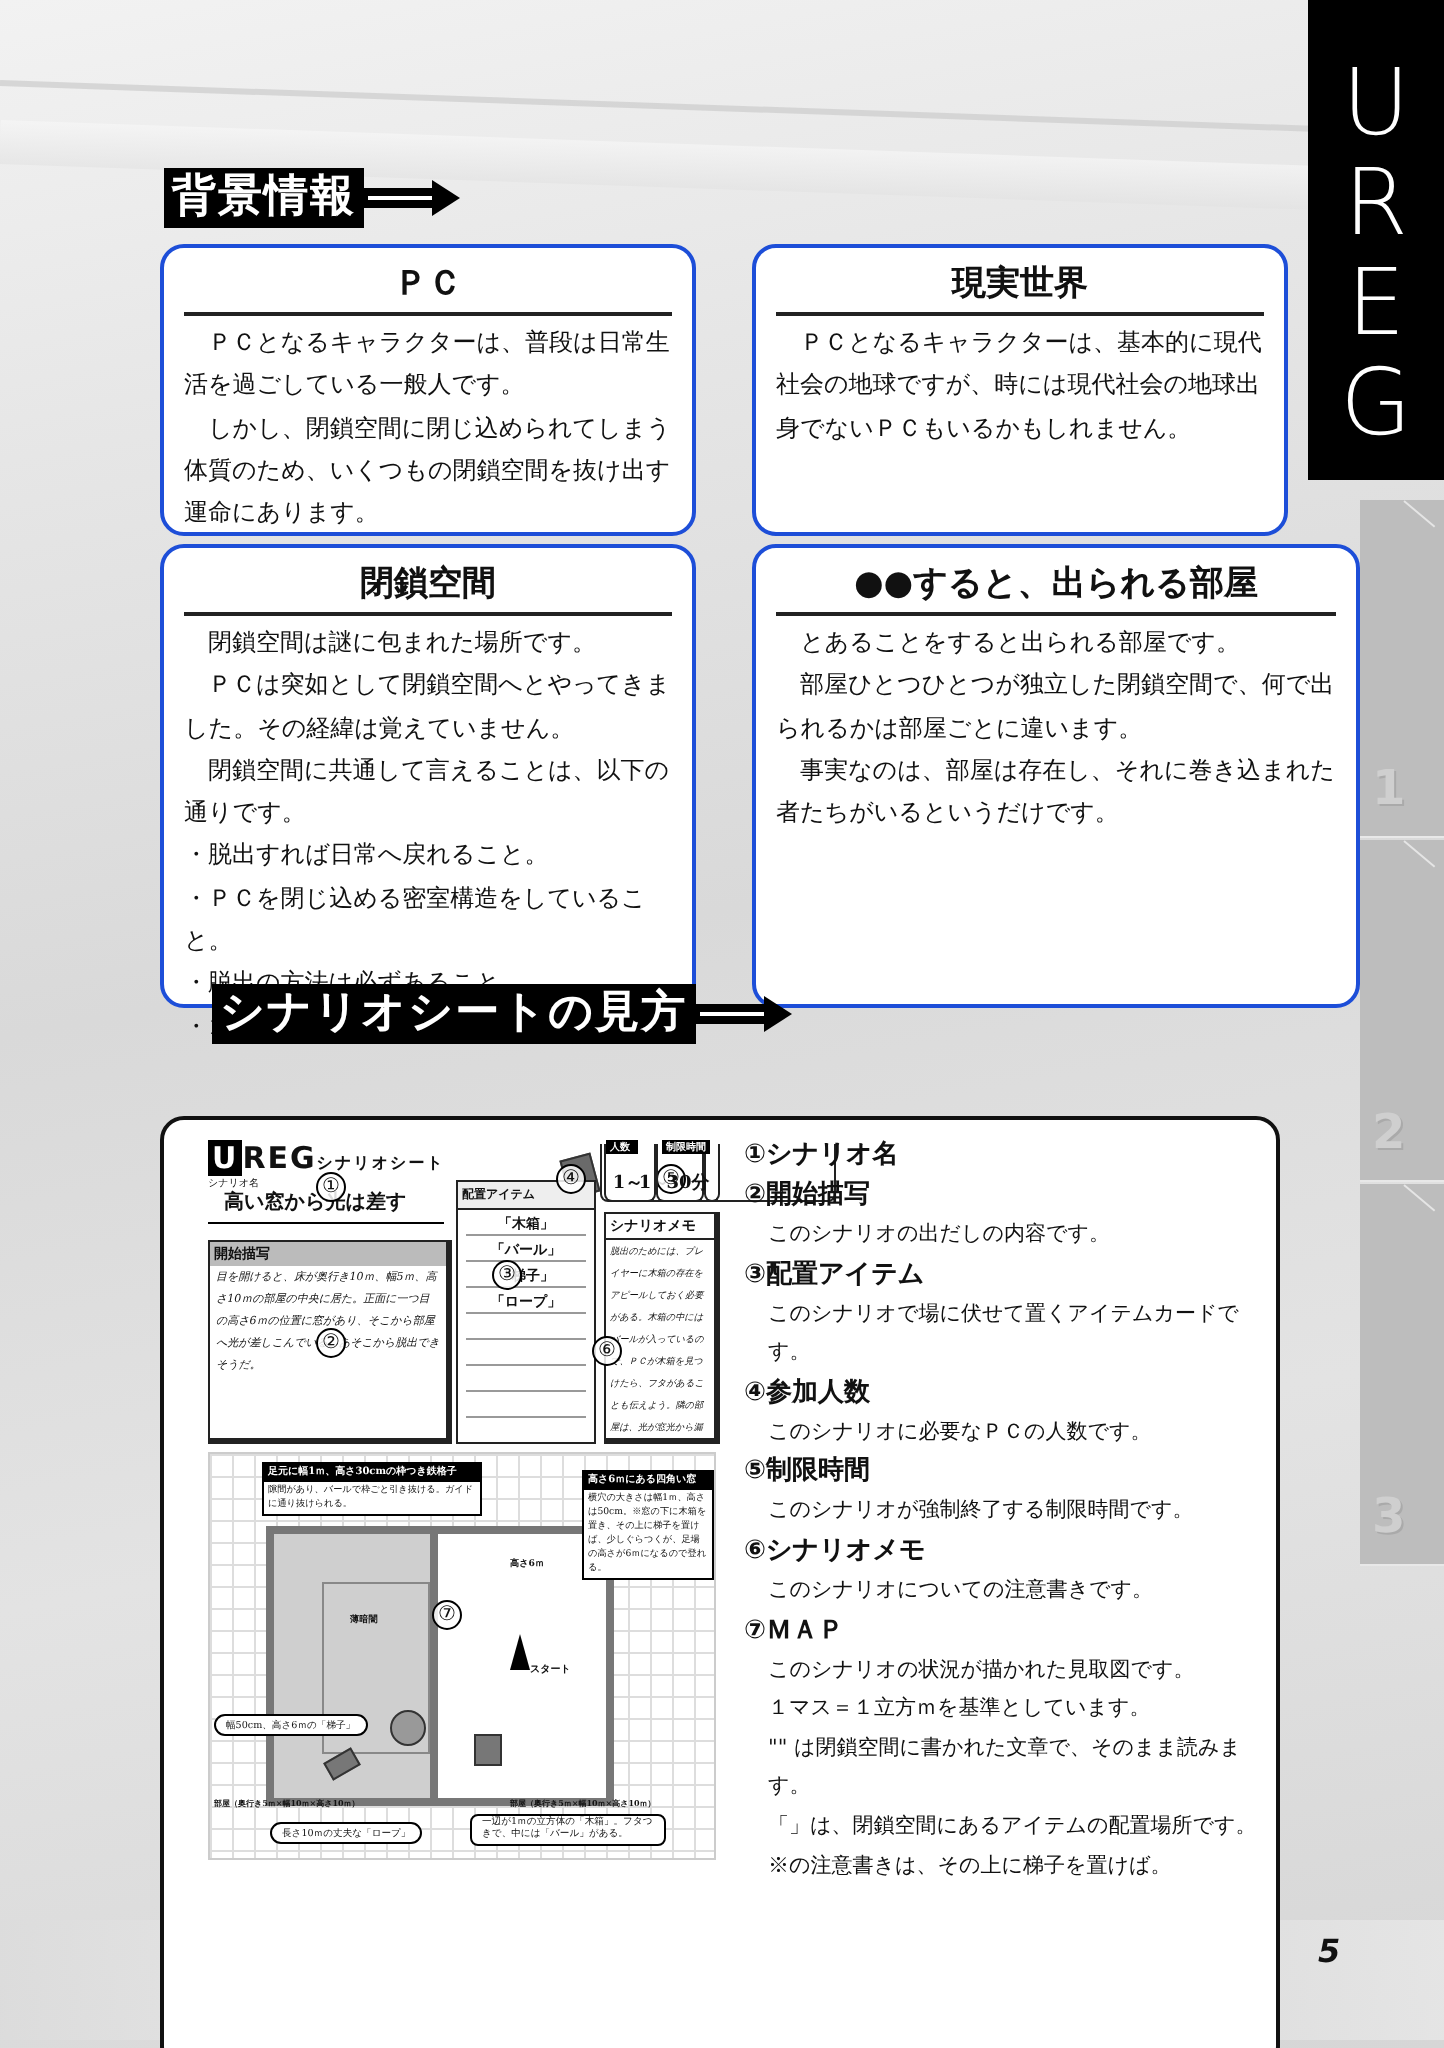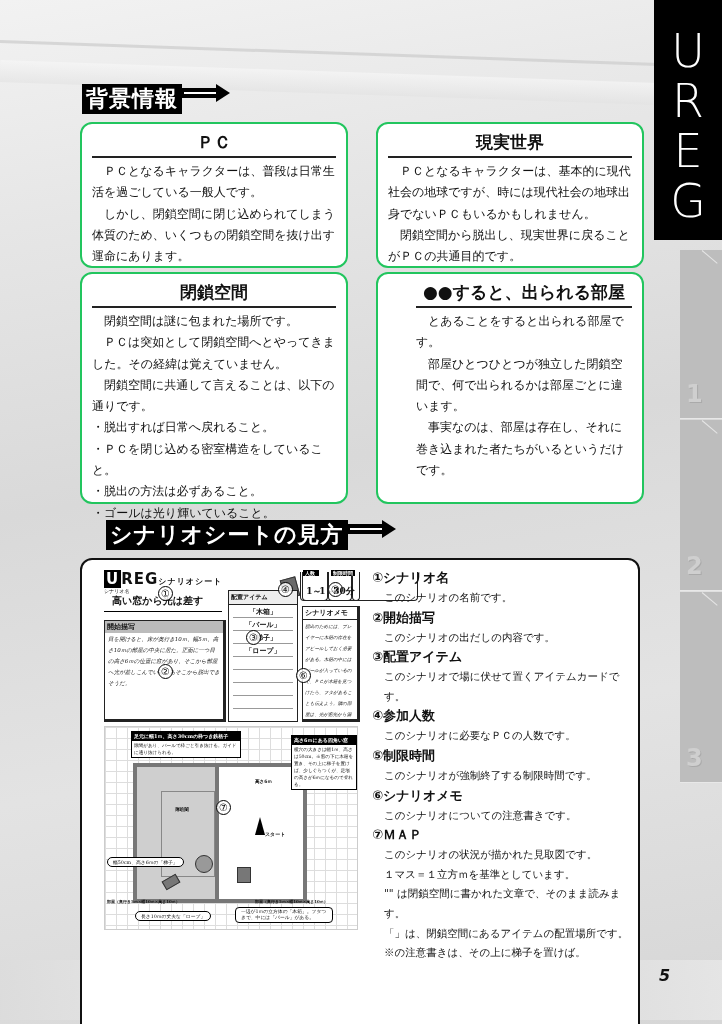--- a/index.html
+++ b/index.html
@@ -18,31 +18,31 @@
   .logo-box { position:absolute; left:654px; top:0; width:68px; height:240px; background:#000; }
   .logo-letters { position:absolute; left:0; top:26px; width:68px; text-align:center; color:#fff;
     font-family:"DejaVu Sans", sans-serif; font-size:46px; font-weight:300; line-height:50px; letter-spacing:0; }
   .logo-letters span { display:block; }
   .chapter-tab { position:absolute; left:680px; width:42px; background:#bdbdbd; border-bottom:1px solid #e8e8e8; }
   .chapter-num { position:absolute; left:6px; bottom:10px; font-family:"DejaVu Sans", sans-serif;
     font-weight:bold; font-size:24px; color:#cfcfcf; text-shadow:1px 1px 0 #aaa; }
   .chapter-tab::after { content:""; position:absolute; right:0; top:0; width:20px; height:1px; background:#e5e5e5; transform:rotate(40deg); transform-origin:left; }
 
   
-  .sec-head { position:absolute; display:flex; }
+  .sec-head { position:absolute; display:flex; align-items:center; }
   .sec-head .label { background:#000; color:#fff; font-family:"DejaVu Sans", sans-serif; font-weight:bold;
     font-size:22px; padding:0 4px; line-height:30px; letter-spacing:1px; }
   .sec-head .arrow { width:50px; height:18px; position:relative; }
   .sec-head .arrow .bar { position:absolute; left:0; top:4px; width:36px; height:10px; background:#000; }
   .sec-head .arrow .bar::after { content:""; position:absolute; left:2px; right:0; top:4px; height:2px; background:#fff; }
   .sec-head .arrow .tip { position:absolute; left:34px; top:0; width:0; height:0;
     border-top:9px solid transparent; border-bottom:9px solid transparent; border-left:14px solid #000; }
 
   
-  .box { position:absolute; background:#fff; border:2px solid #22c55e; border-radius:12px; box-sizing:border-box; }
+  .box { position:absolute; background:#fff; border:2px solid #1d4ed8; border-radius:12px; box-sizing:border-box; }
   .box .title { text-align:center; font-weight:bold; font-size:17px; margin:6px 10px 0; padding-bottom:2px;
     border-bottom:2px solid #222; line-height:24px; }
   .box .body { padding:3px 10px 0 10px; font-size:12px; line-height:21.3px; }
   .box .body p { margin:0; text-indent:1em; }
   .box .body p.noindent { text-indent:0; }
 
   
   .scen-box { position:absolute; left:80px; top:558px; width:560px; height:477px; background:#fff;
     border:2px solid #111; border-radius:12px; box-sizing:border-box; }
   .legend { position:absolute; left:290px; top:8px; width:262px; font-family:"DejaVu Sans", sans-serif; }
@@ -128,47 +128,46 @@
   <div class="body">
     <p>ＰＣとなるキャラクターは、普段は日常生活を過ごしている一般人です。</p>
     <p>しかし、閉鎖空間に閉じ込められてしまう体質のため、いくつもの閉鎖空間を抜け出す運命にあります。</p>
   </div>
 </div>
 
 <div class="box" style="left:376px;top:122px;width:268px;height:146px;">
   <div class="title">現実世界</div>
   <div class="body">
     <p>ＰＣとなるキャラクターは、基本的に現代社会の地球ですが、時には現代社会の地球出身でないＰＣもいるかもしれません。</p>
-    <p>閉鎖空間から脱出し、現実世界に戻ることがＰＣの共通目的です。</p>
   </div>
 </div>
 
 <div class="box" style="left:80px;top:272px;width:268px;height:232px;">
   <div class="title">閉鎖空間</div>
   <div class="body">
     <p>閉鎖空間は謎に包まれた場所です。</p>
     <p>ＰＣは突如として閉鎖空間へとやってきました。その経緯は覚えていません。</p>
     <p>閉鎖空間に共通して言えることは、以下の通りです。</p>
     <p class="noindent">・脱出すれば日常へ戻れること。</p>
     <p class="noindent">・ＰＣを閉じ込める密室構造をしていること。</p>
     <p class="noindent">・脱出の方法は必ずあること。</p>
     <p class="noindent">・ゴールは光り輝いていること。</p>
   </div>
 </div>
 
-<div class="box" style="left:376px;top:272px;width:268px;height:232px;padding-left:28px;">
+<div class="box" style="left:376px;top:272px;width:304px;height:232px;">
   <div class="title">●●すると、出られる部屋</div>
   <div class="body">
     <p>とあることをすると出られる部屋です。</p>
     <p>部屋ひとつひとつが独立した閉鎖空間で、何で出られるかは部屋ごとに違います。</p>
     <p>事実なのは、部屋は存在し、それに巻き込まれた者たちがいるというだけです。</p>
   </div>
 </div>
 
-<div class="sec-head" style="left:82px;top:520px;padding-left:24px;">
+<div class="sec-head" style="left:82px;top:492px;padding-left:24px;">
   <span class="label">シナリオシートの見方</span>
   <span class="arrow">
       <span class="bar"></span>
       <span class="tip"></span>
     </span>
 </div>
 
 <div class="scen-box">
 
   <div class="sheet">
@@ -252,21 +251,20 @@
       </div>
       <div class="num-box" style="left:28px;top:0;width:30px;">
         <span class="tag">制限時間</span>
         <span class="val">30分</span>
       </div>
     </div>
   </div>
 
   <div class="legend">
     <div class="lh">①シナリオ名</div>
-    <div class="ld">このシナリオの名前です。</div>
     <div class="lh">②開始描写</div>
     <div class="ld">このシナリオの出だしの内容です。</div>
     <div class="lh">③配置アイテム</div>
     <div class="ld">このシナリオで場に伏せて置くアイテムカードです。</div>
     <div class="lh">④参加人数</div>
     <div class="ld">このシナリオに必要なＰＣの人数です。</div>
     <div class="lh">⑤制限時間</div>
     <div class="ld">このシナリオが強制終了する制限時間です。</div>
     <div class="lh">⑥シナリオメモ</div>
     <div class="ld">このシナリオについての注意書きです。</div>

